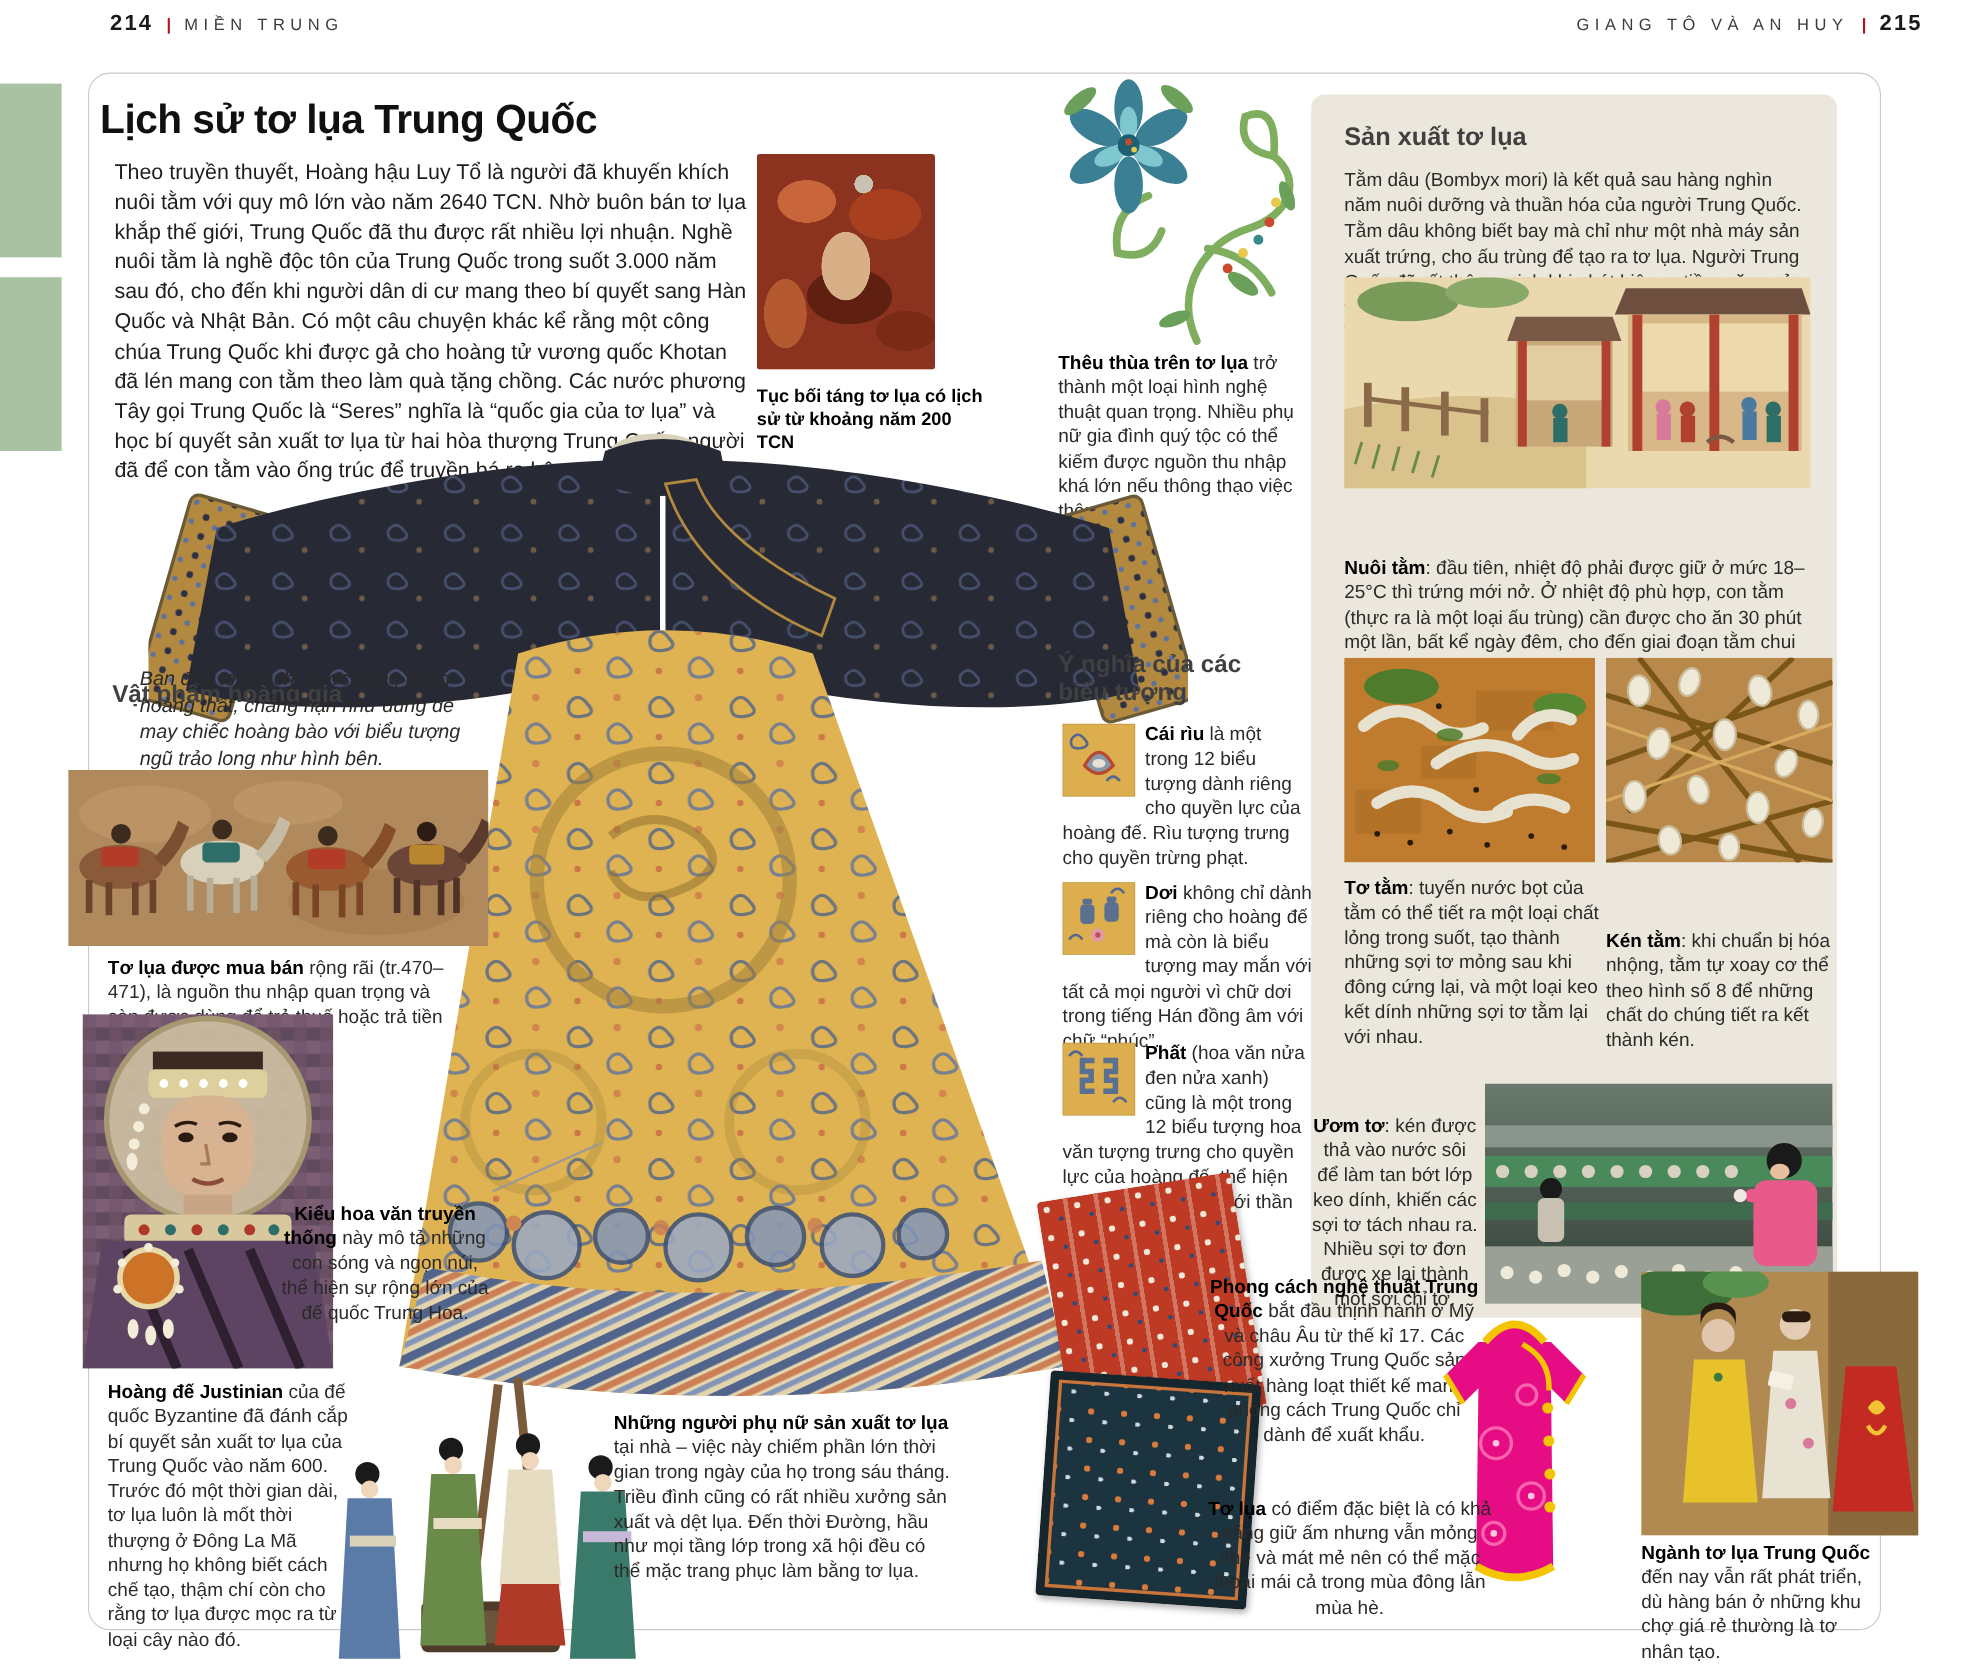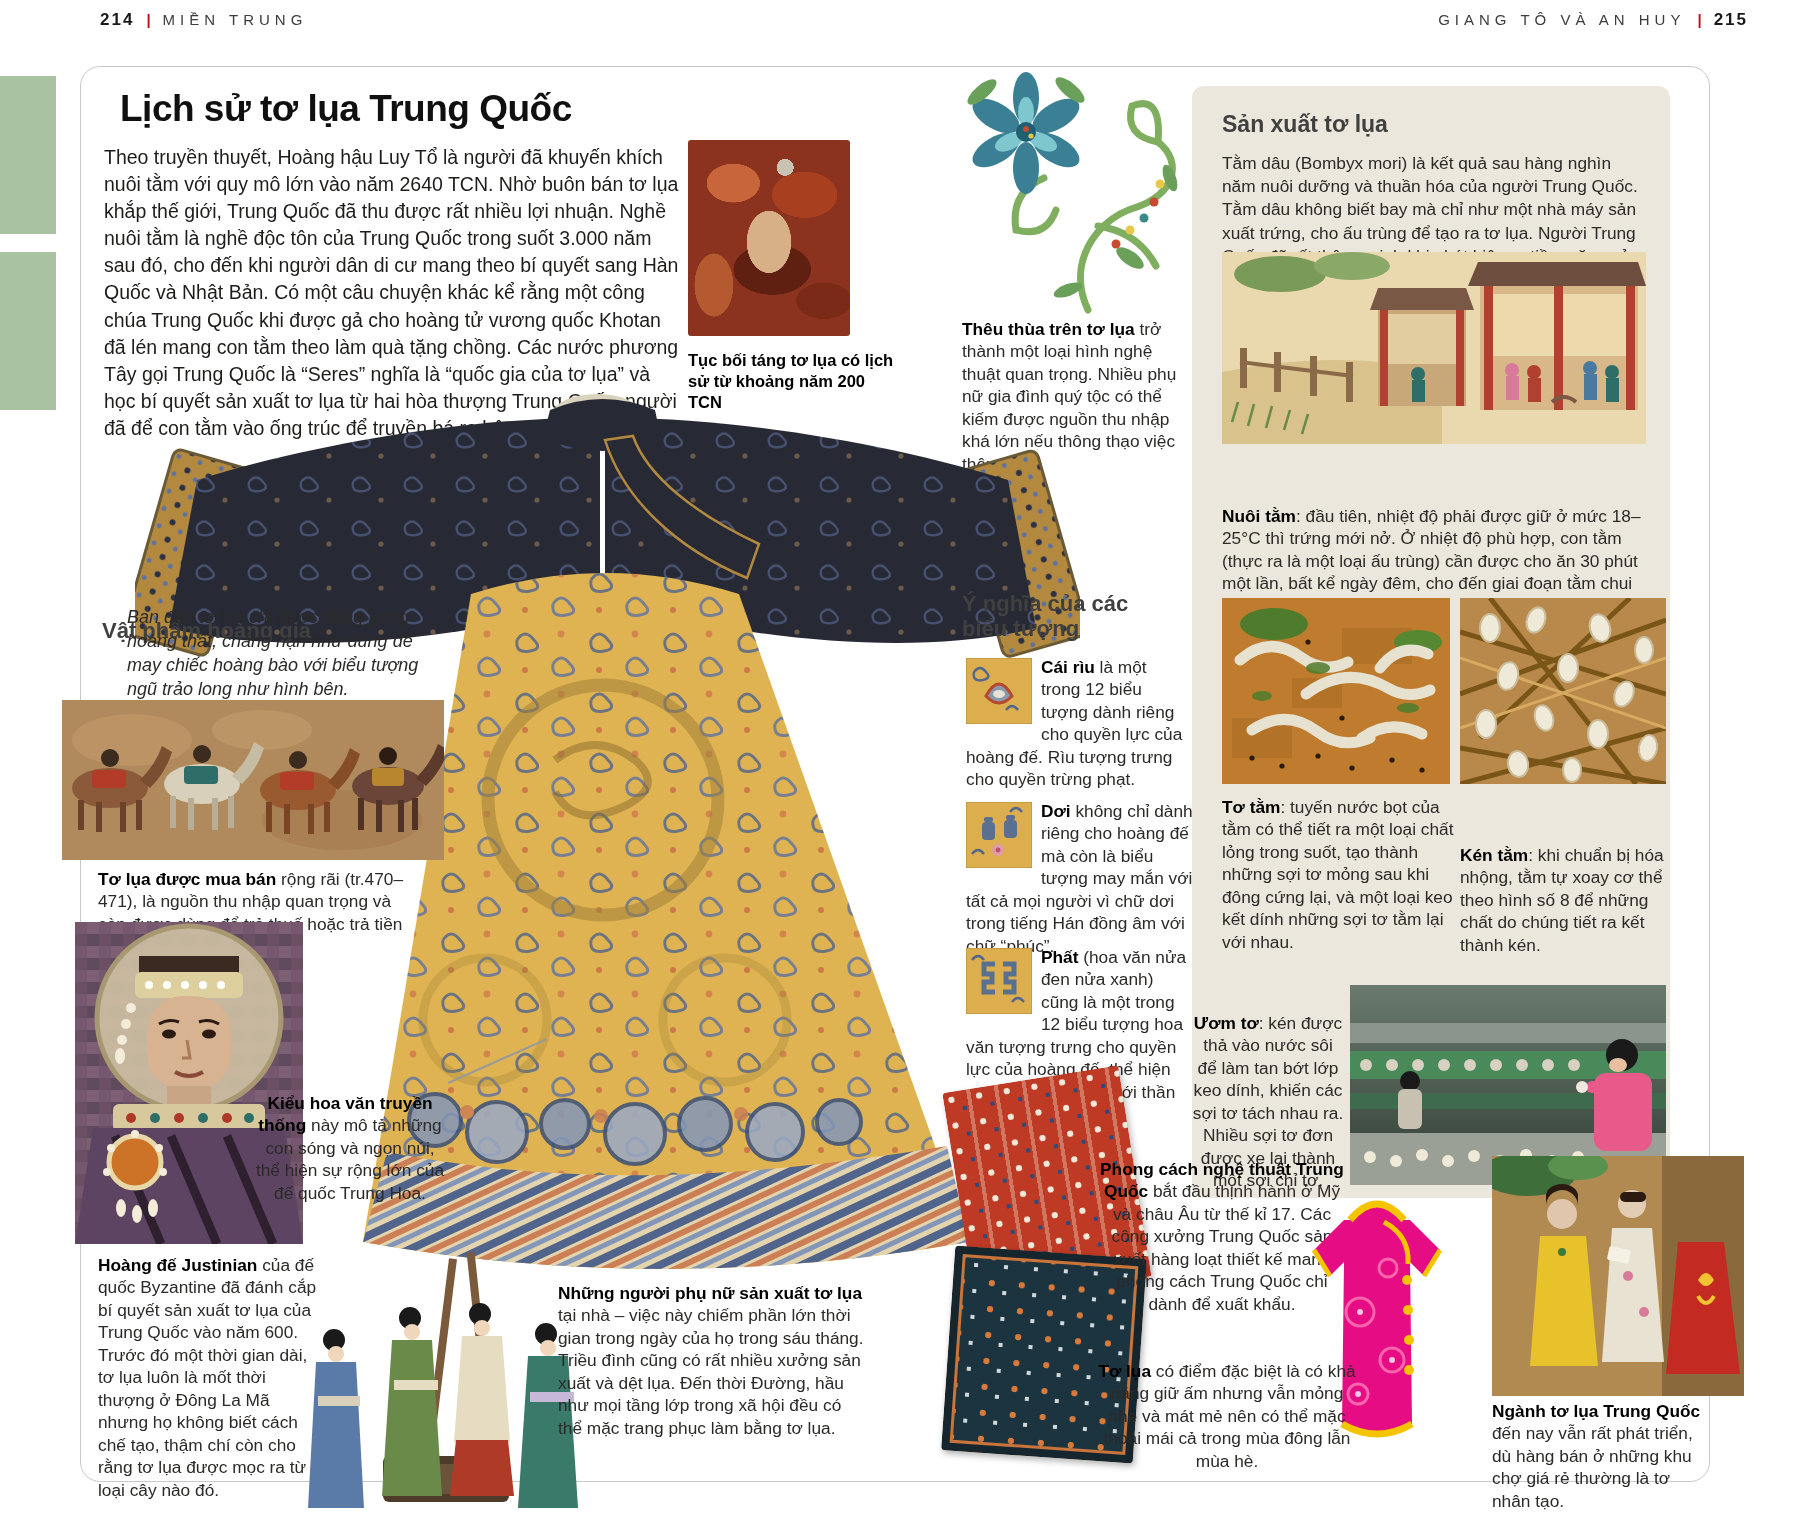--- a/index.html
+++ b/index.html
@@ -2,21 +2,21 @@
 <html><head>
 <meta charset="utf-8">
 <style>
   html,body{margin:0;padding:0;background:#fff;}
   #page{position:relative;width:1800px;height:1520px;overflow:hidden;
         font-family:"Liberation Sans",sans-serif;color:#2b2a28;}
   .abs{position:absolute;}
   .panel{border:1.5px solid #c9c9c9;border-radius:20px;background:#fff;}
   .greenblock{background:#a9c2a2;}
   .hdr{font-size:15px;letter-spacing:5px;color:#3c3c3c;}
-  .hdr .num{font-size:17px;font-weight:bold;letter-spacing:2px;color:#1a1a1a;}
+  .hdr .num{font-size:20px;font-weight:bold;letter-spacing:2px;color:#1a1a1a;}
   .hdr .sep{color:#b5121b;font-weight:bold;margin:0 12px;letter-spacing:0;}
   .title{font-size:37px;font-weight:bold;color:#101010;letter-spacing:-0.5px;}
   .intro{font-size:19.5px;line-height:1.39;color:#1e1d1b;}
   .h2{font-size:22px;font-weight:bold;color:#404040;line-height:1.12;}
   .cap{font-size:17.3px;line-height:1.3;color:#2b2a28;}
   .cap b{color:#000;}
   .boldcap{font-size:16.5px;font-weight:bold;line-height:1.28;color:#000;}
   .italic{font-style:italic;font-size:18px;line-height:1.33;color:#2b2a28;}
   .beige{background:#ece7dc;border-radius:12px;}
   .boxintro{font-size:17.3px;line-height:1.34;}
@@ -36,21 +36,21 @@
 
   <div class="abs hdr" style="left:100px;top:10px;">
     <span class="num">214</span><span class="sep">|</span><span>MIỀN TRUNG</span>
   </div>
   <div class="abs hdr" style="right:52px;top:10px;">
     <span>GIANG TÔ VÀ AN HUY</span><span class="sep">|</span><span class="num">215</span>
   </div>
 
   <div class="abs panel" style="left:80px;top:66px;width:1628px;height:1414px;"></div>
 
-  <div class="abs title" style="left:120px;top:88px;">Lịch sử tơ lụa Trung Quốc</div>
+  <div class="abs title" style="left:91px;top:88px;">Lịch sử tơ lụa Trung Quốc</div>
   <div class="abs intro" style="left:104px;top:144px;width:578px;">Theo truyền thuyết, Hoàng hậu Luy Tổ là người đã khuyến khích nuôi tằm với quy mô lớn vào năm 2640 TCN. Nhờ buôn bán tơ lụa khắp thế giới, Trung Quốc đã thu được rất nhiều lợi nhuận. Nghề nuôi tằm là nghề độc tôn của Trung Quốc trong suốt 3.000 năm sau đó, cho đến khi người dân di cư mang theo bí quyết sang Hàn Quốc và Nhật Bản. Có một câu chuyện khác kể rằng một công chúa Trung Quốc khi được gả cho hoàng tử vương quốc Khotan đã lén mang con tằm theo làm quà tặng chồng. Các nước phương Tây gọi Trung Quốc là “Seres” nghĩa là “quốc gia của tơ lụa” và học bí quyết sản xuất tơ lụa từ hai hòa thượng Trung Quốc, người đã để con tằm vào ống trúc để truyền bá ra bên ngoài.</div>
 
   <div class="abs" style="left:688px;top:140px;width:162px;height:196px;border-radius:3px;
        background-color:#8c3320;background-image:
        radial-gradient(ellipse 44px 32px at 28% 22%, #c8653a 0 60%, transparent 61%),
        radial-gradient(ellipse 54px 38px at 72% 28%, #a8401f 0 60%, transparent 61%),
        radial-gradient(ellipse 40px 56px at 50% 52%, #d8b088 0 55%, transparent 56%),
        radial-gradient(ellipse 64px 42px at 52% 66%, #5f2012 0 60%, transparent 61%),
        radial-gradient(ellipse 32px 52px at 16% 74%, #b55a30 0 60%, transparent 61%),
        radial-gradient(ellipse 46px 30px at 84% 82%, #7a2a16 0 60%, transparent 61%),

